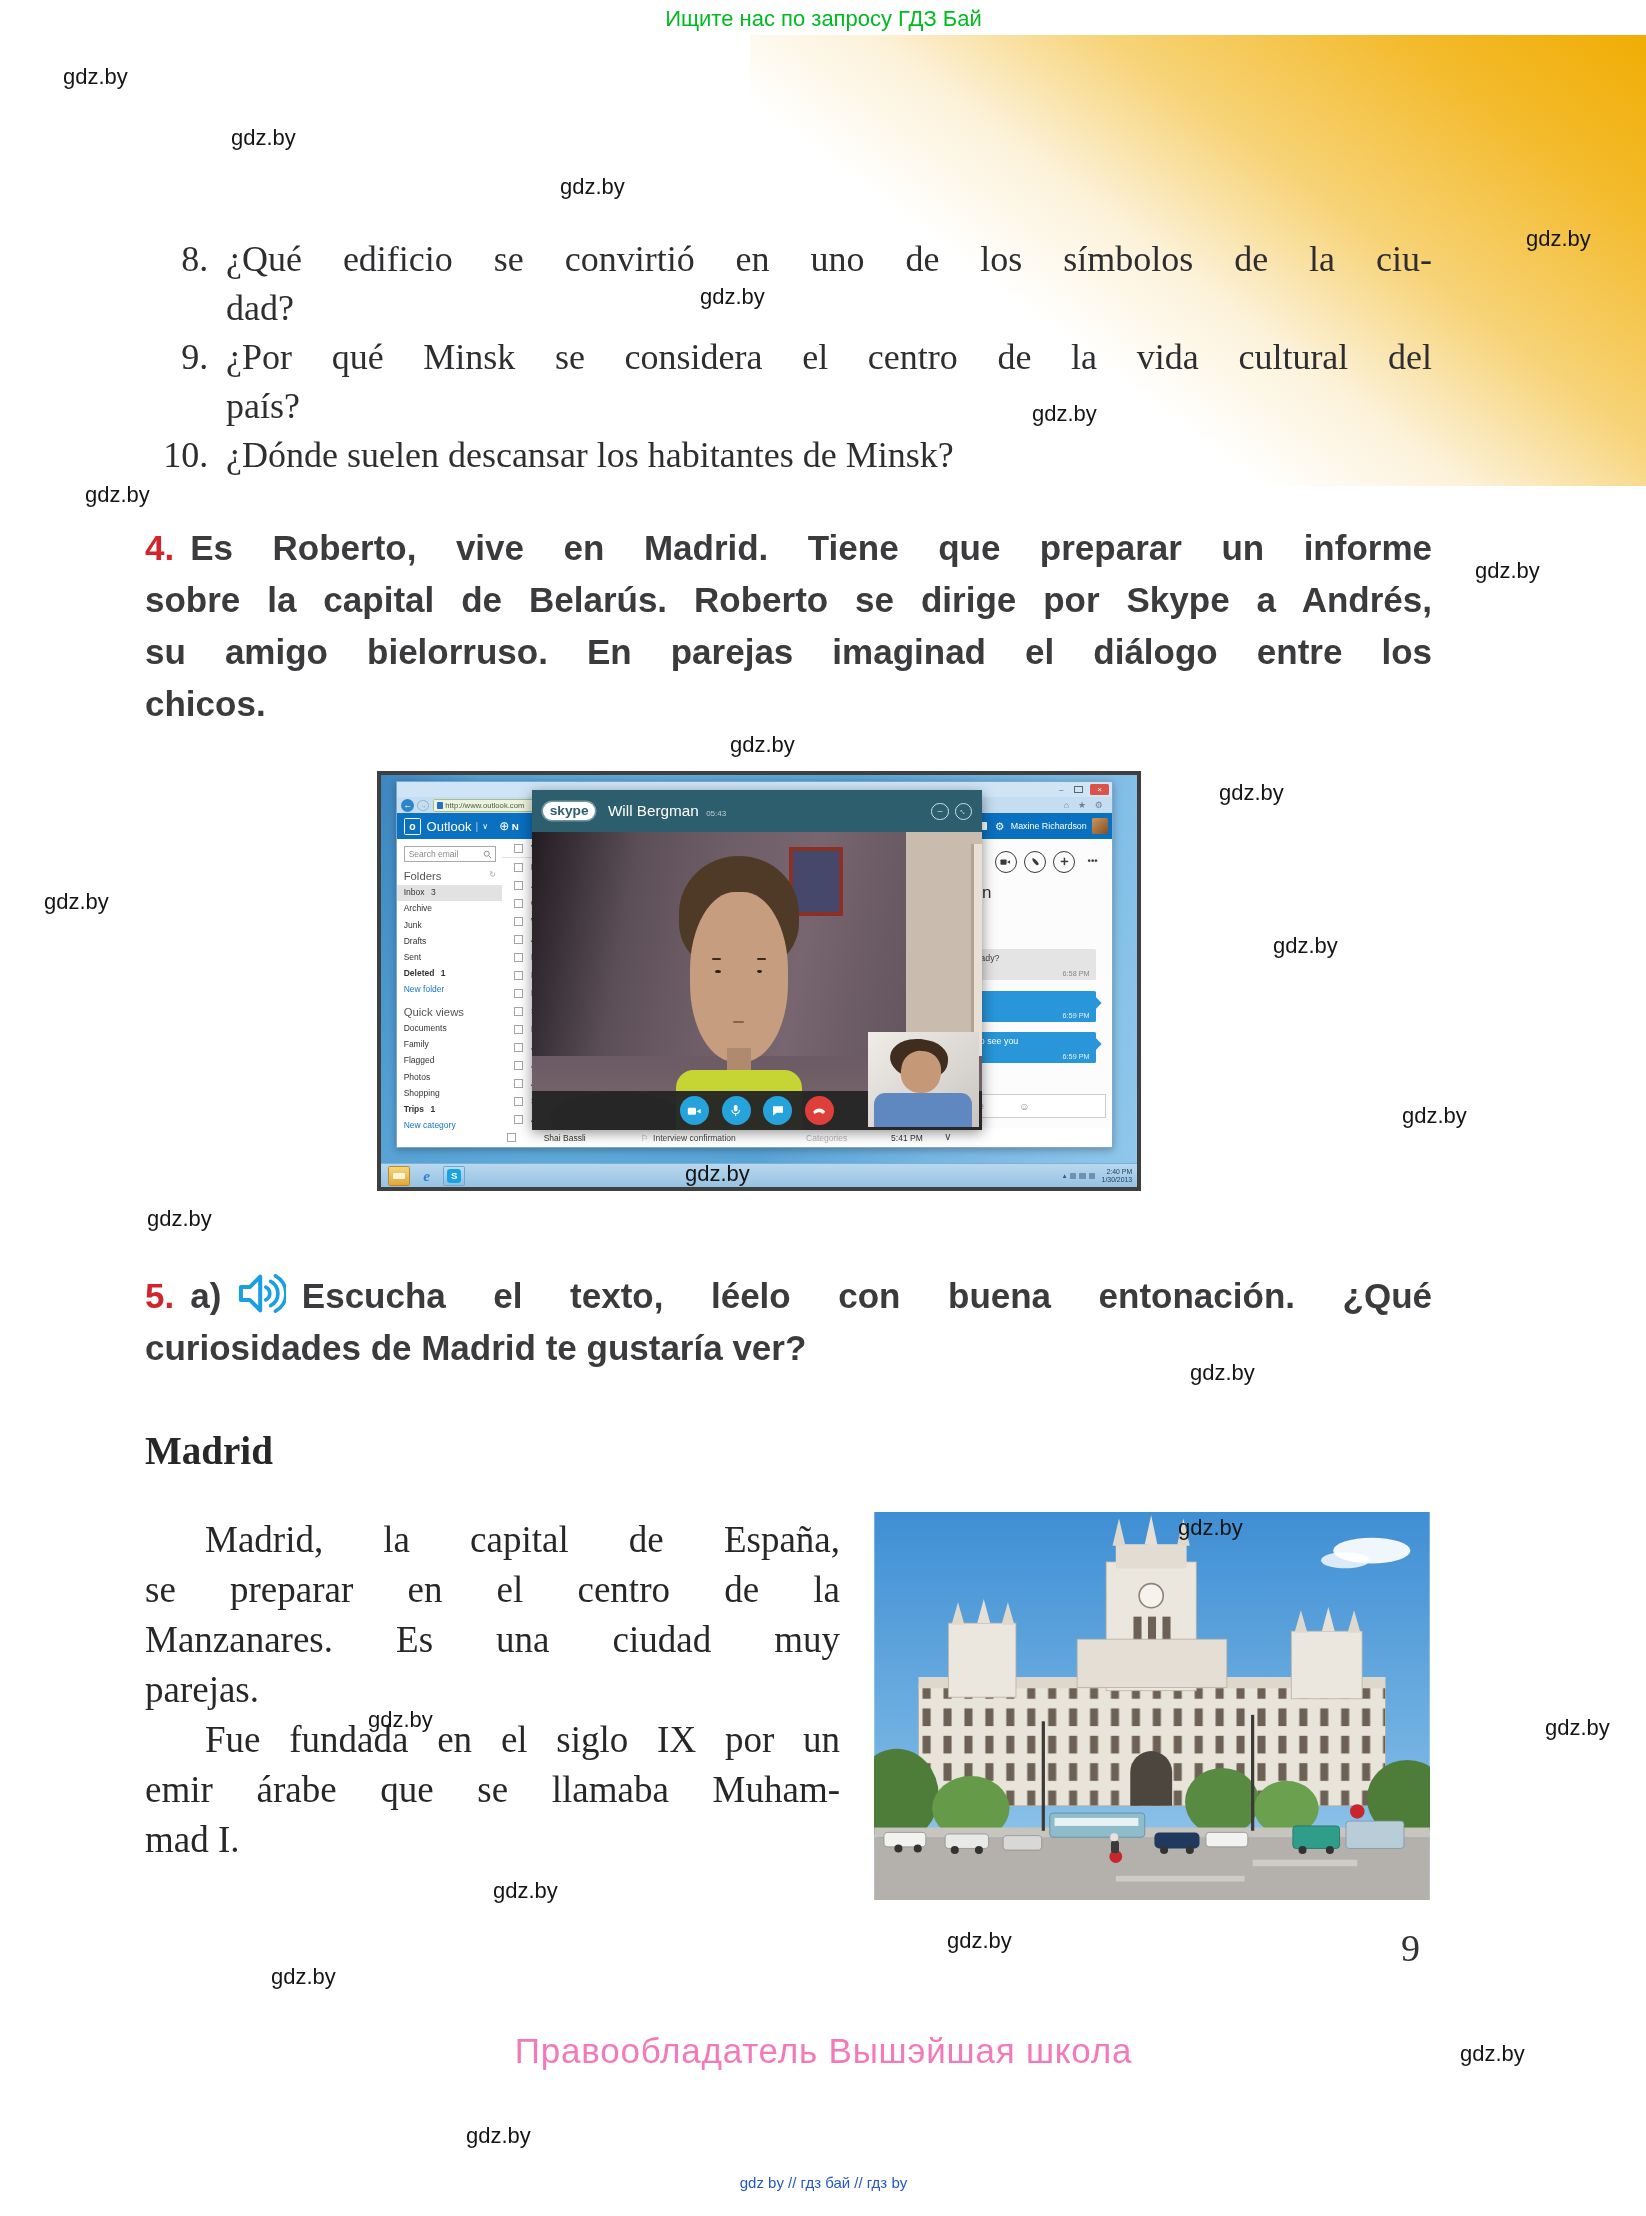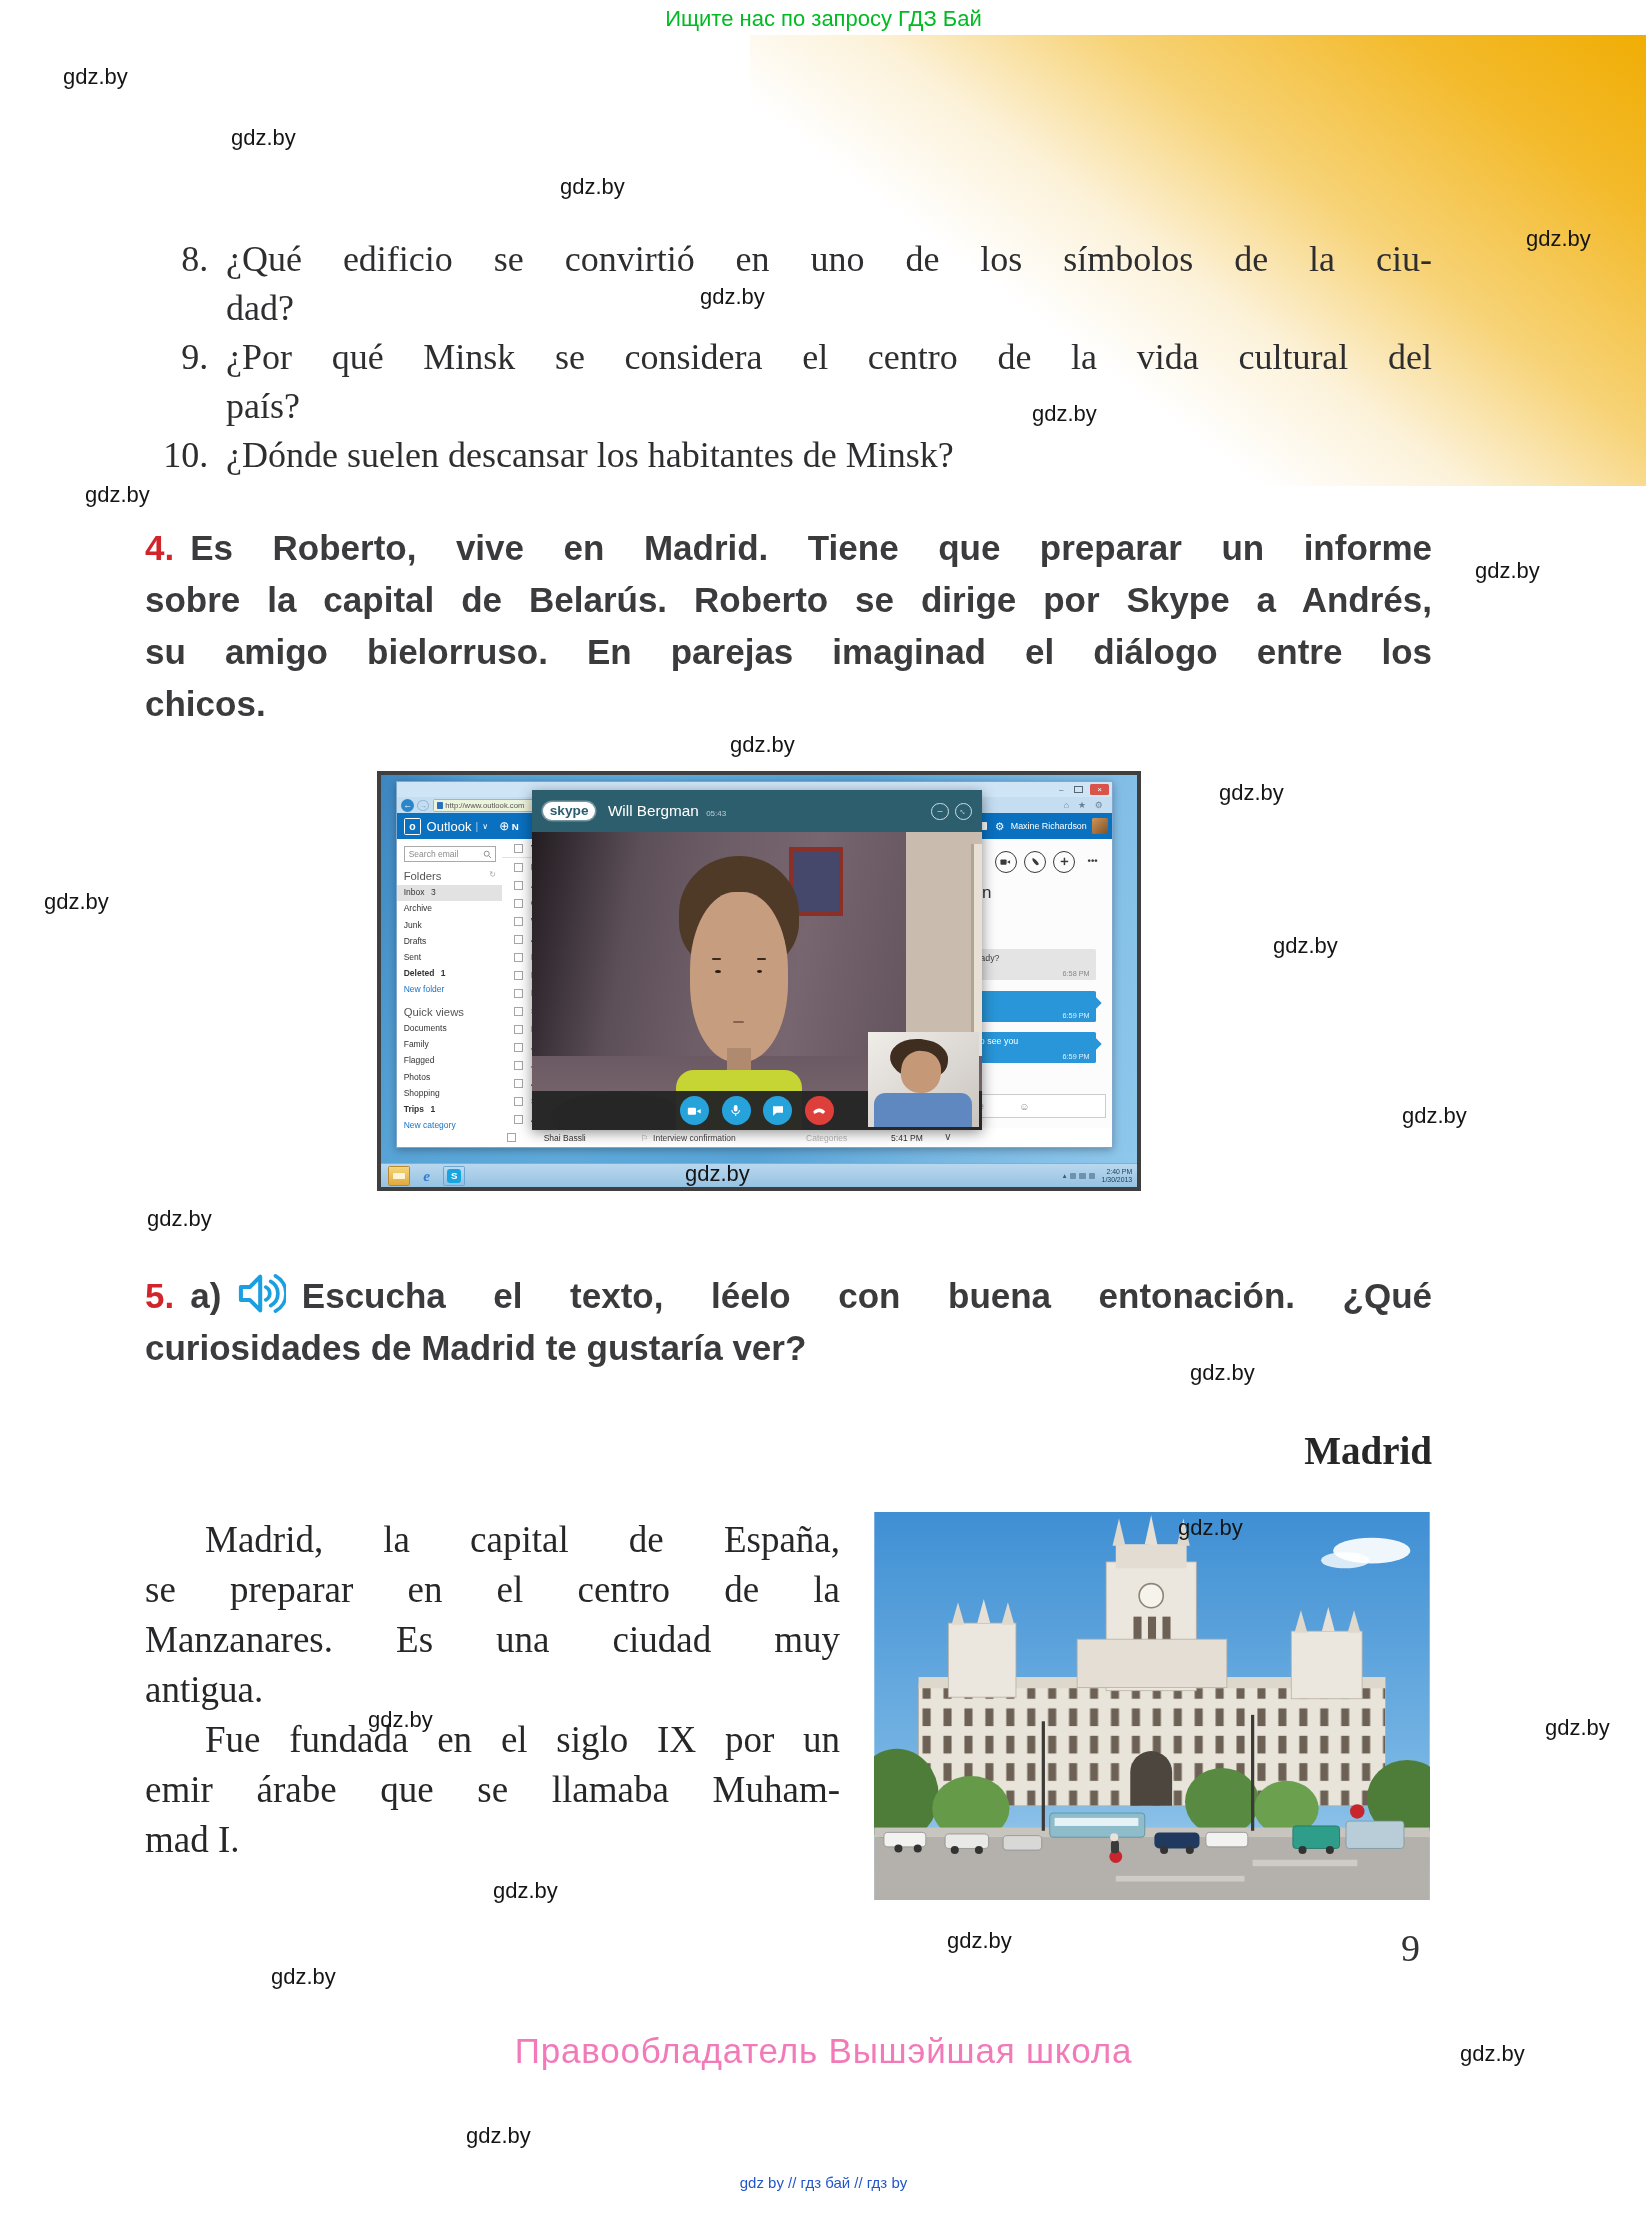--- a/index.html
+++ b/index.html
@@ -16,21 +16,21 @@
   .qwrap{position:absolute;left:145px;top:235px;width:1287px;}
   .qrow{display:flex;}
   .qnum{width:81px;text-align:right;padding-right:17.7px;box-sizing:border-box;
         font-family:"Liberation Serif",serif;font-size:36px;color:#2e2e30;line-height:49px;flex:none;}
   .qtext{flex:1;font-family:"Liberation Serif",serif;font-size:36px;color:#2e2e30;line-height:49px;}
   .exblock{position:absolute;left:145px;width:1287px;font-weight:bold;
         font-size:35px;color:#3b3b3d;line-height:52px;}
   .exnum{color:#d2252b;margin-right:16px;}
   .ex5a{margin-right:14.5px;}
   .spk{vertical-align:-8px;margin-right:16px;}
-  #madrid-h{position:absolute;left:145px;top:1428px;width:1287px;text-align:right;
+  #madrid-h{position:absolute;left:145px;top:1428px;width:1287px;text-align:left;
         font-family:"Liberation Serif",serif;font-weight:bold;font-size:39px;color:#272727;}
   #mpara{position:absolute;left:145px;top:1515px;width:695px;
         font-family:"Liberation Serif",serif;font-size:37px;color:#272729;line-height:50px;}
   .ind{text-indent:60px;}
   #pageno{position:absolute;left:1370px;top:1926px;width:81px;text-align:center;
         font-family:"Liberation Serif",serif;font-size:38px;color:#333;}
   #pink{position:absolute;left:0;top:2031px;width:1647px;text-align:center;
         font-size:35px;color:#f27ab8;letter-spacing:0.8px;}
   #footer{position:absolute;left:0;top:2174px;width:1647px;text-align:center;
         font-size:15px;color:#2456cb;}
@@ -488,21 +488,21 @@
       </svg><span>Escucha el texto, léelo con buena entonación. ¿Qué</span>
     </div>
     <div>curiosidades de Madrid te gustaría ver?</div>
   </div>
 
   <div id="madrid-h">Madrid</div>
   <div id="mpara">
     <div class="jline ind">Madrid, la capital de España,</div>
     <div class="jline">se preparar en el centro de la</div>
     <div class="jline">Manzanares. Es una ciudad muy</div>
-    <div>antigua.</div>
+    <div>parejas.</div>
     <div class="jline ind">Fue fundada en el siglo IX por un</div>
     <div class="jline">emir árabe que se llamaba Muham-</div>
     <div>mad I.</div>
   </div>
 
   <svg class="abs" style="left:874px;top:1512px;" width="556" height="388" viewBox="0 0 690 482">
     <defs>
       <linearGradient id="skyg" x1="0" y1="0" x2="0" y2="1">
         <stop offset="0" stop-color="#3f8fd4"></stop>
           <stop offset="0.7" stop-color="#7ab7e4"></stop>

